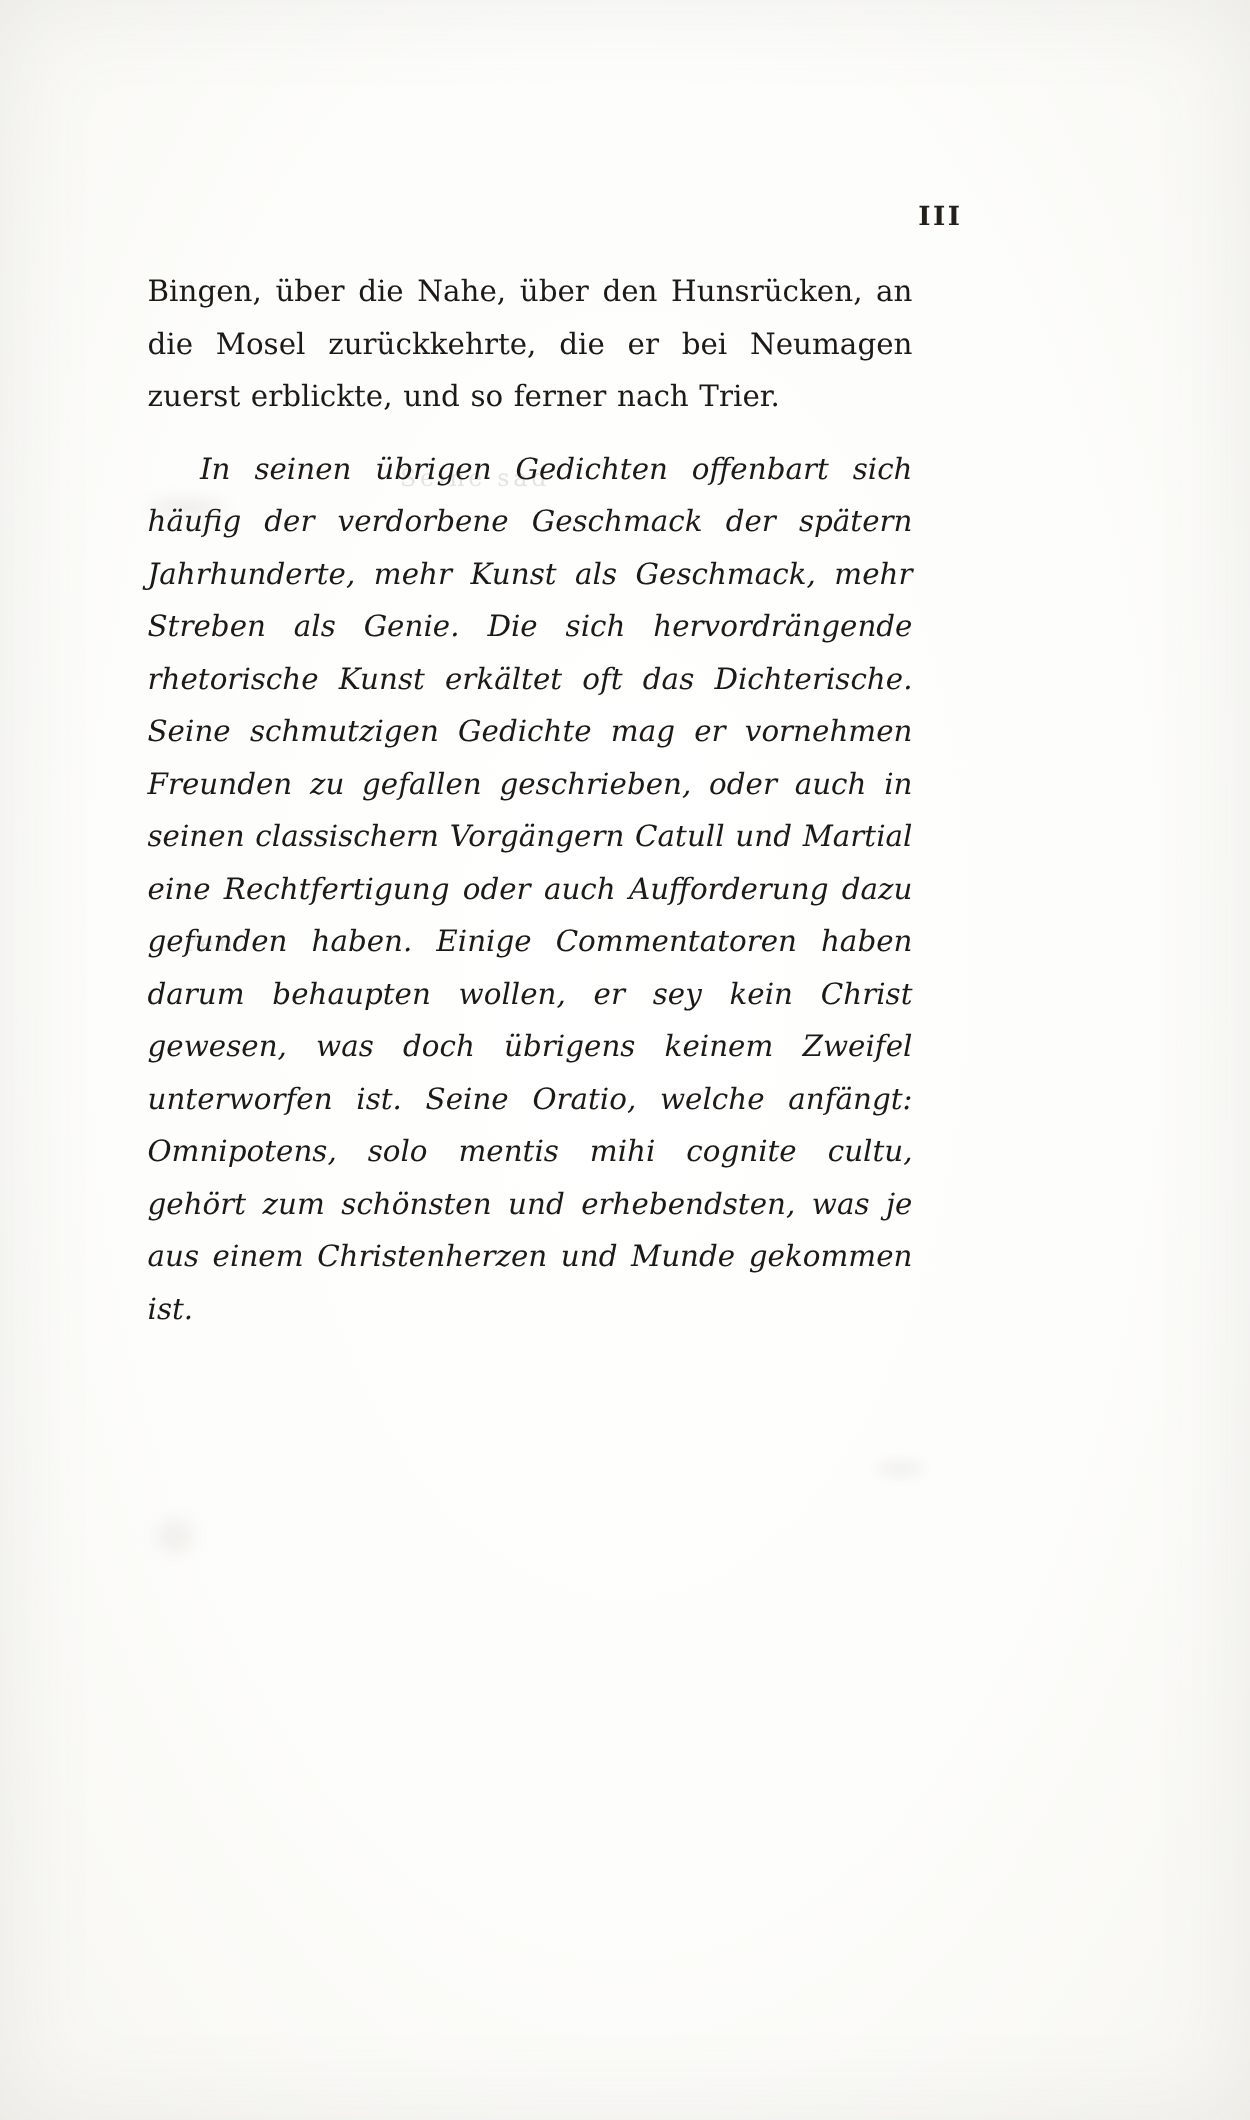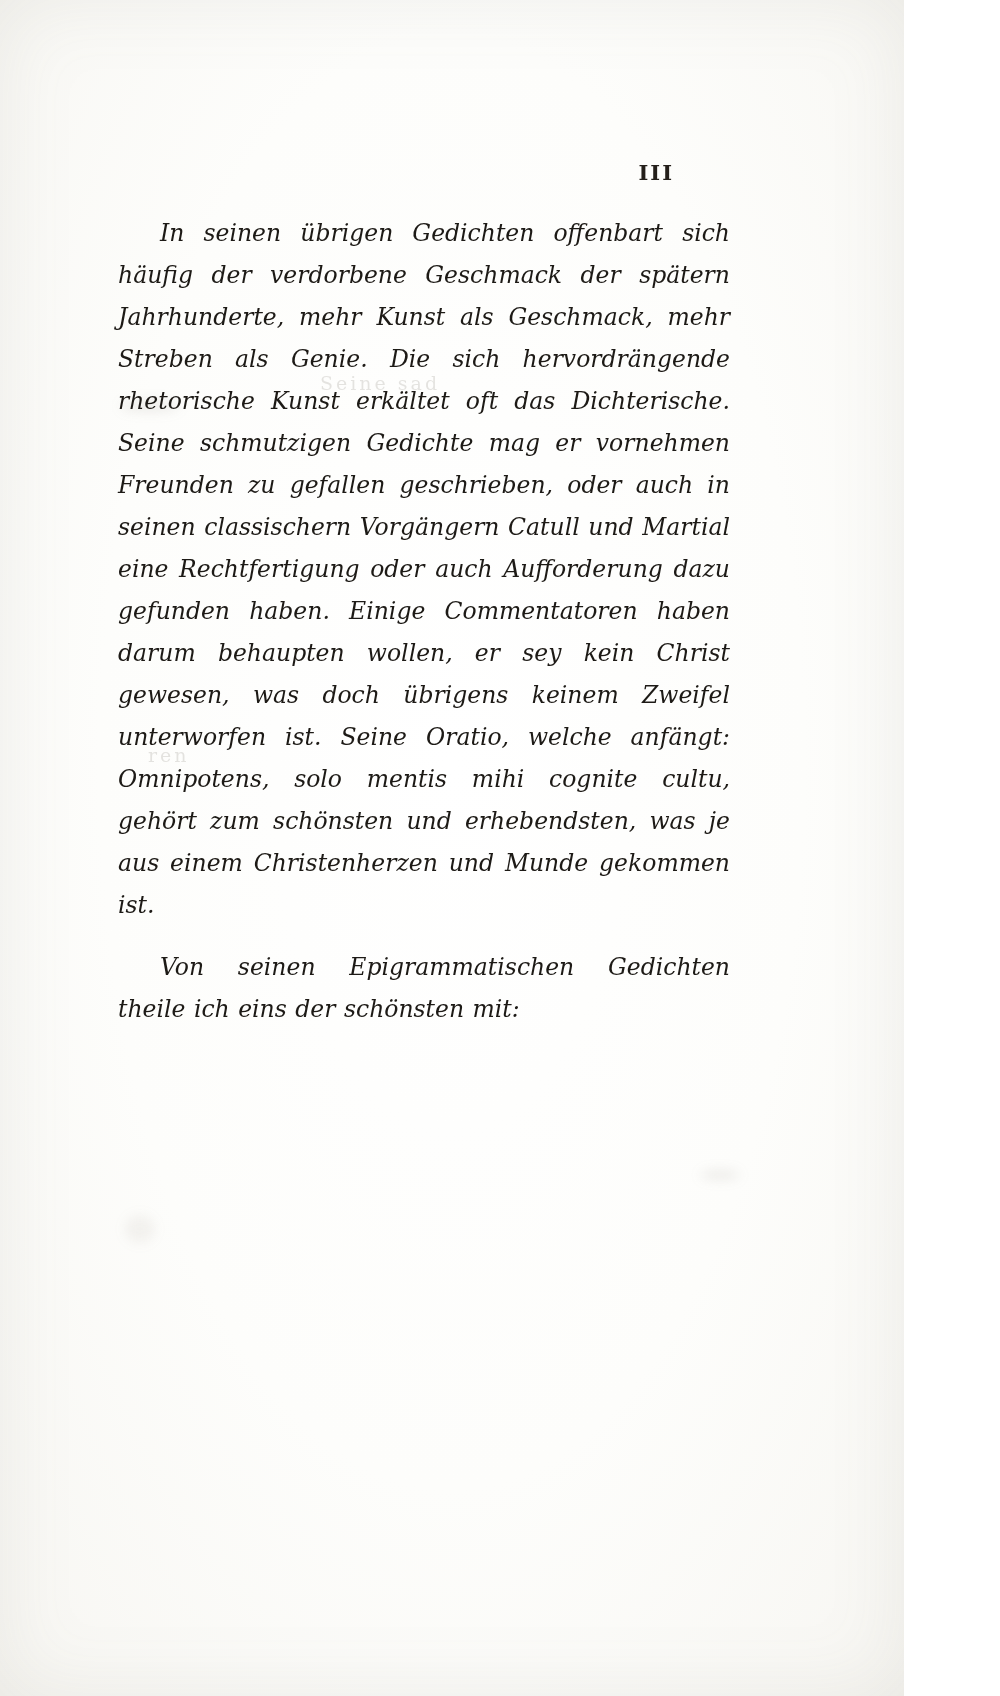--- a/index.html
+++ b/index.html
@@ -9,21 +9,21 @@
   body {
     width: 1000px;
     height: 1696px;
     background: #ffffff;
     font-family: "DejaVu Serif", serif;
     overflow: hidden;
   }
 
   .page {
     position: relative;
-    width: 904px;
+    width: 1000px;
     height: 1696px;
     background:
       radial-gradient(ellipse at 50% 45%, #ffffff 0%, #fdfdfb 55%, #f7f6f2 100%);
   }
 
   
   .page::after {
     content: "";
     position: absolute;
     inset: 0;
@@ -106,19 +106,19 @@
   <div class="page-number">III</div>
 
   <div class="bleed bleed-2">Seine  sad</div>
   <div class="bleed bleed-3">ren</div>
 
   <div class="smudge smudge-a"></div>
   <div class="smudge smudge-b"></div>
   <div class="smudge smudge-c"></div>
 
   <div class="text-block">
+    <p class="para tight">Bingen, über die Nahe, über den Hunsrücken, an die Mosel zurückkehrte, die er bei Neumagen zuerst erblickte, und so ferner nach Trier.</p>
 
     <p class="para indent">In seinen übrigen Gedichten offenbart sich häufig der verdorbene Geschmack der spätern Jahrhunderte, mehr Kunst als Geschmack, mehr Streben als Genie. Die sich hervordrängende rhetorische Kunst erkältet oft das Dichterische. Seine schmutzigen Gedichte mag er vornehmen Freunden zu gefallen geschrieben, oder auch in seinen classischern Vorgängern Catull und Martial eine Rechtfertigung oder auch Aufforderung dazu gefunden haben. Einige Commentatoren haben darum behaupten wollen, er sey kein Christ gewesen, was doch übrigens keinem Zweifel unterworfen ist. Seine Oratio, welche anfängt: Omnipotens, solo mentis mihi cognite cultu, gehört zum schönsten und erhebendsten, was je aus einem Christenherzen und Munde gekommen ist.</p>
 
-    <p class="para indent">Von seinen Epigrammatischen Gedichten theile ich eins der schönsten mit:</p>
   </div>
 
 </div>
 
 </body></html>

